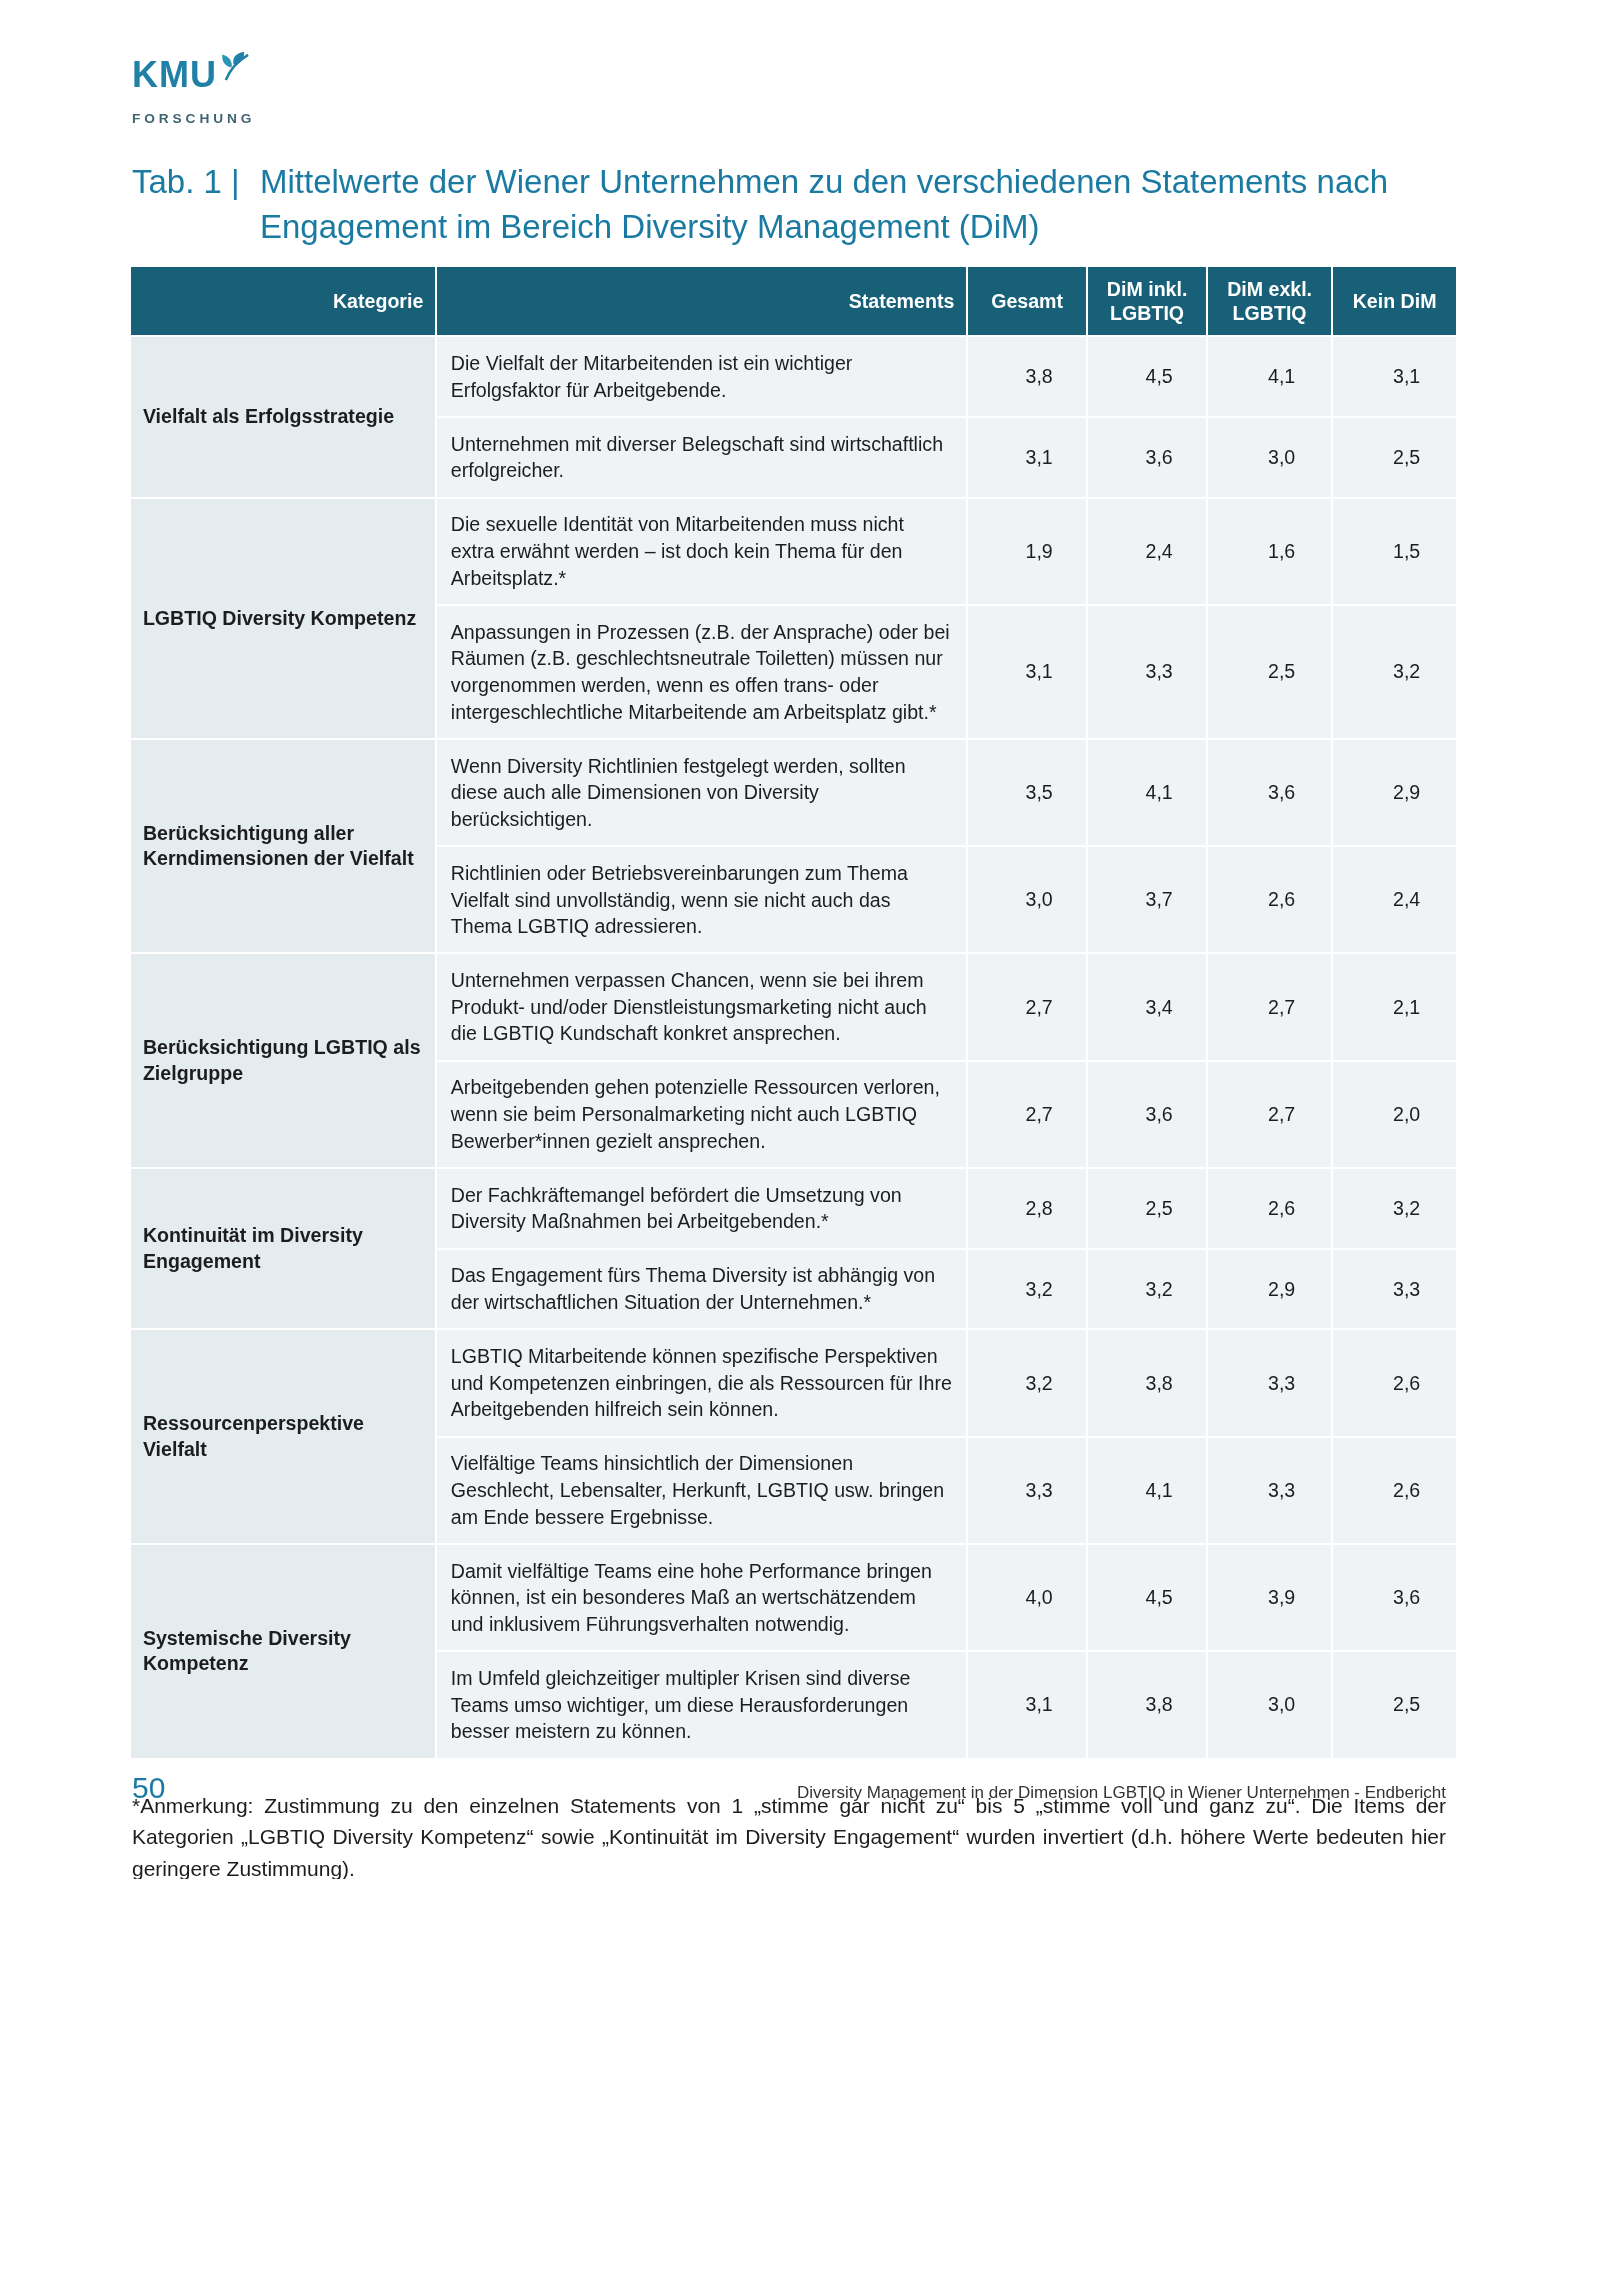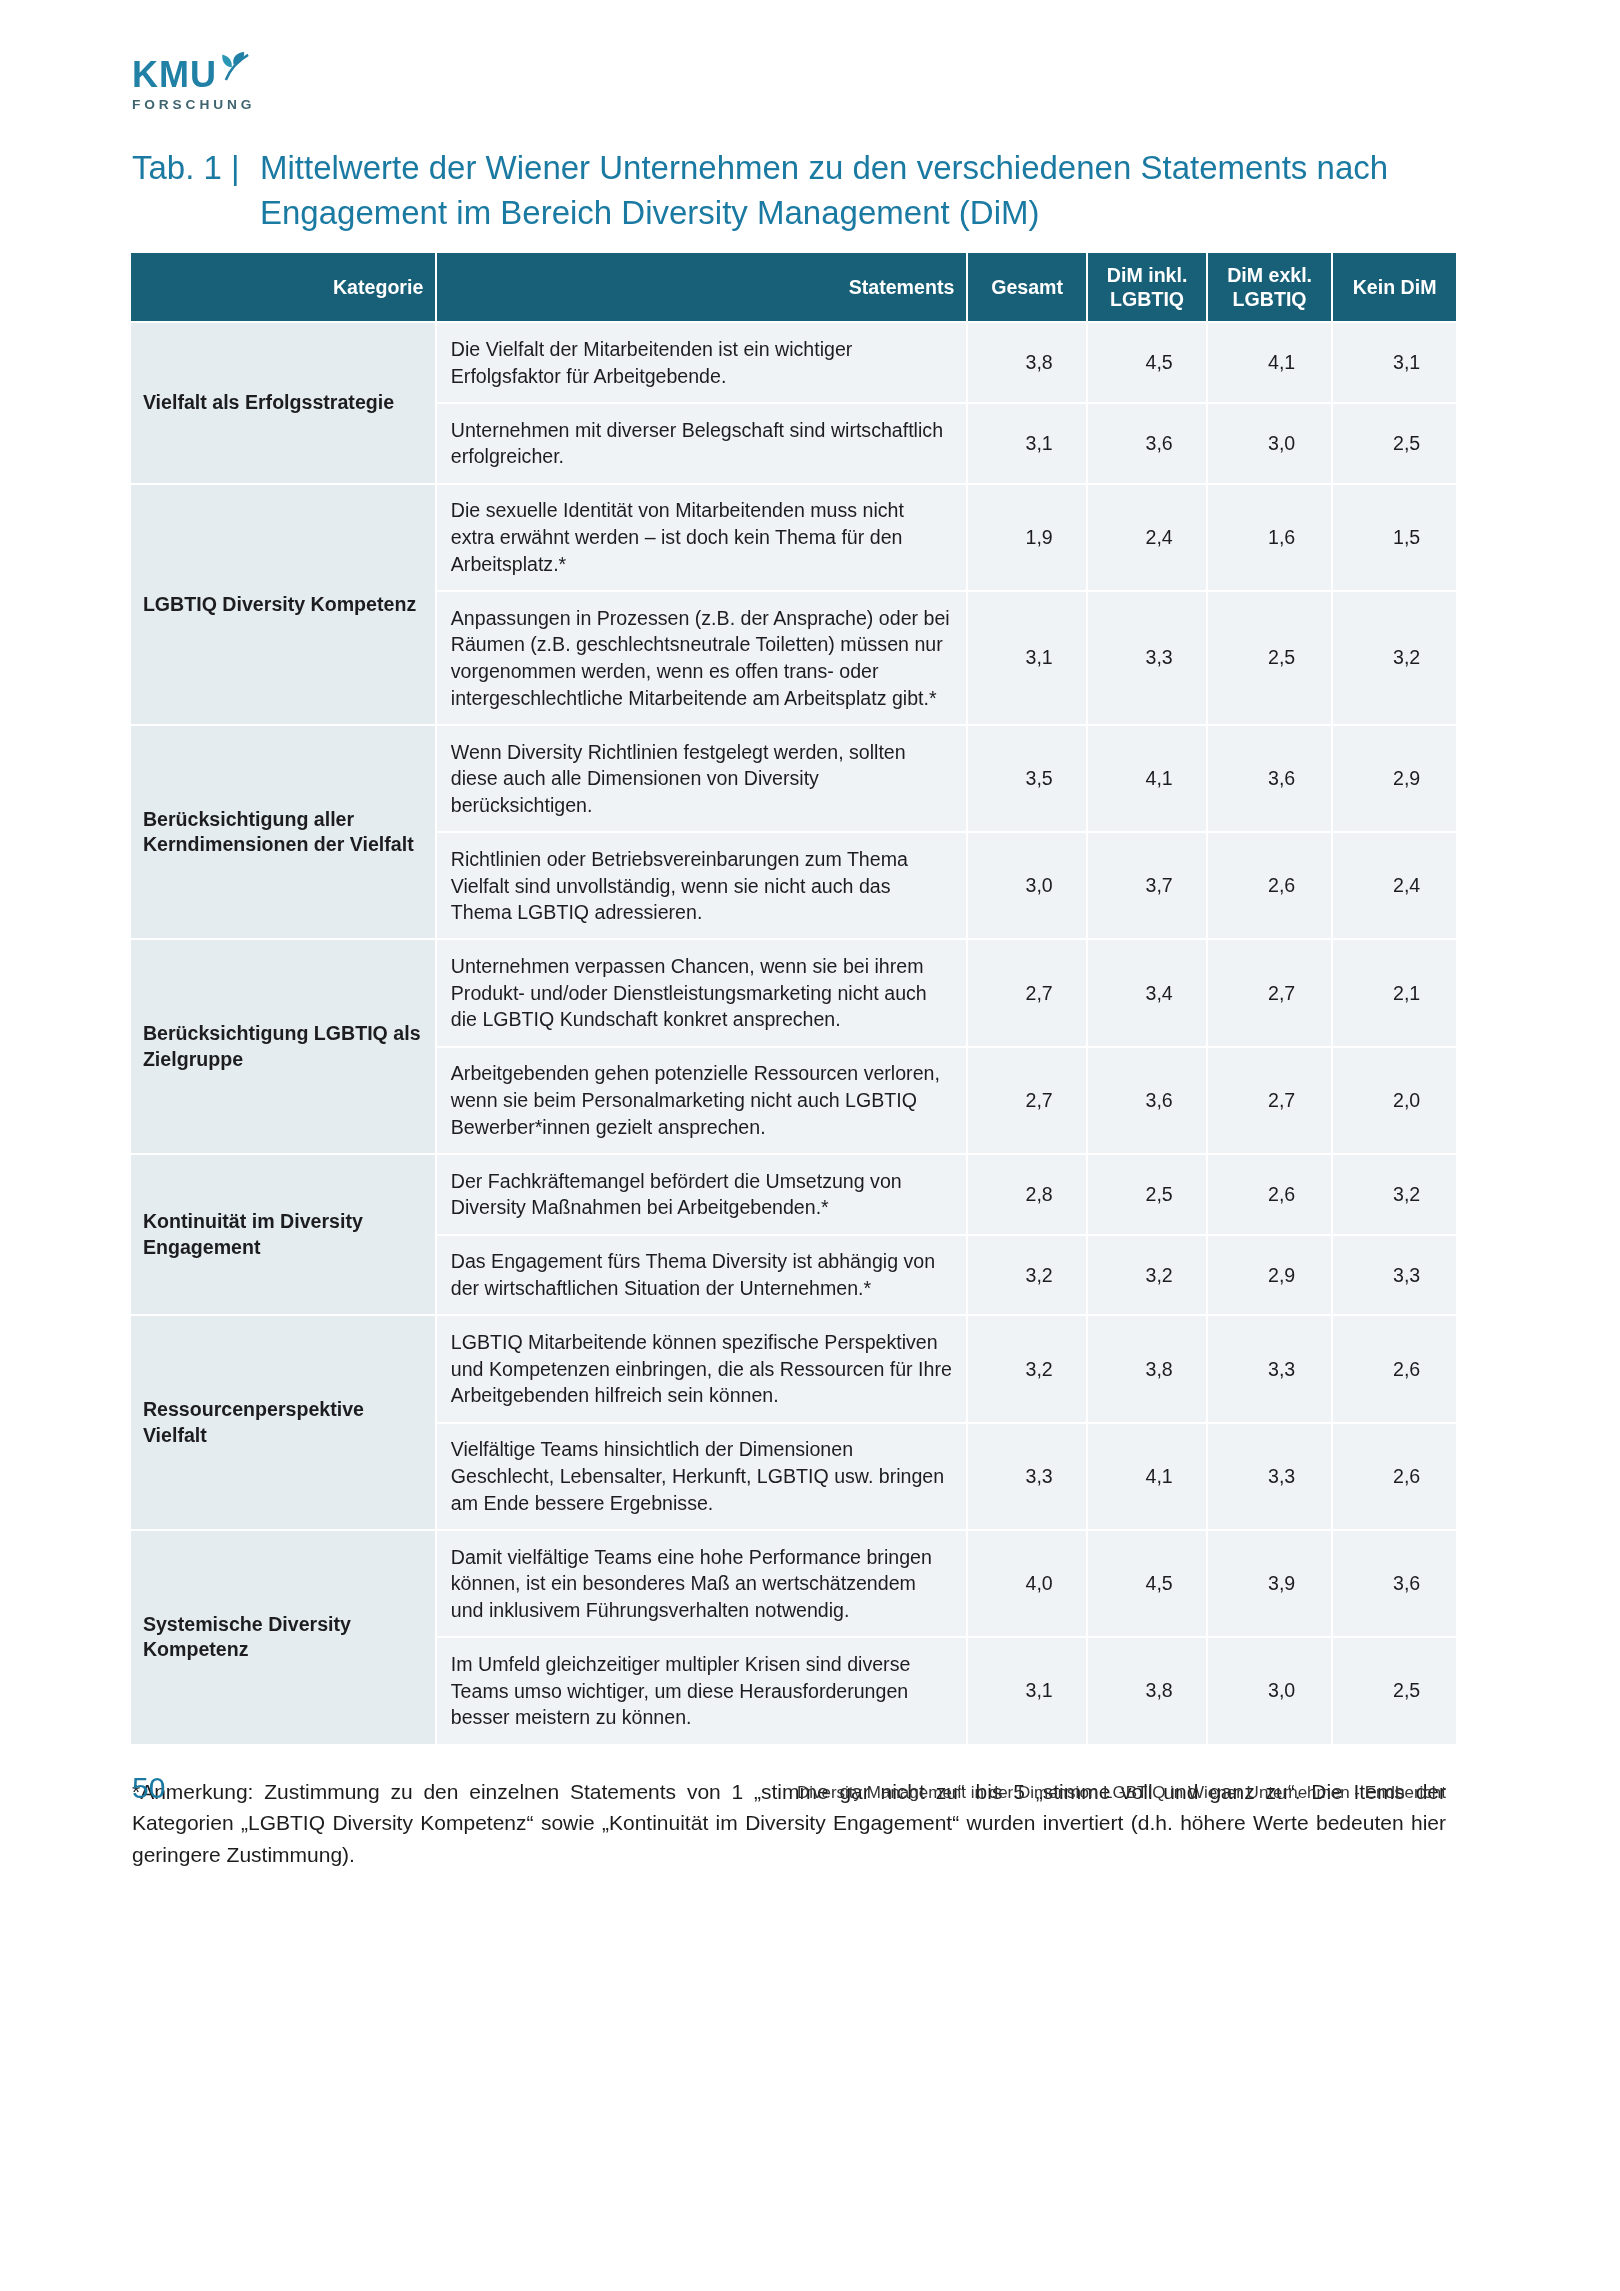--- a/index.html
+++ b/index.html
@@ -19,21 +19,21 @@
 
   
   .logo { display:inline-block; }
   .logo-top { display:flex; align-items:flex-start; }
   .logo-kmu {
     font-size:36px; font-weight:bold; letter-spacing:1px;
     color:var(--logo-teal, #2180a5); line-height:1;
   }
   .leaf { margin-left:2px; margin-top:-5.9px; }
   .logo-forschung {
-    font-size:13.7px; letter-spacing:3.9px; margin-top:4px;
+    font-size:13.7px; letter-spacing:3.9px; margin-top:18px;
     color:var(--logo-sub, #3f6470); font-weight:bold;
   }
 
   
   .title-row {
     display:flex; margin-top:33px;
     color:var(--accent-teal, #1a7aa2);
     font-size:33px; line-height:1.35;
   }
   .tab-label { flex:none; width:128px; }

